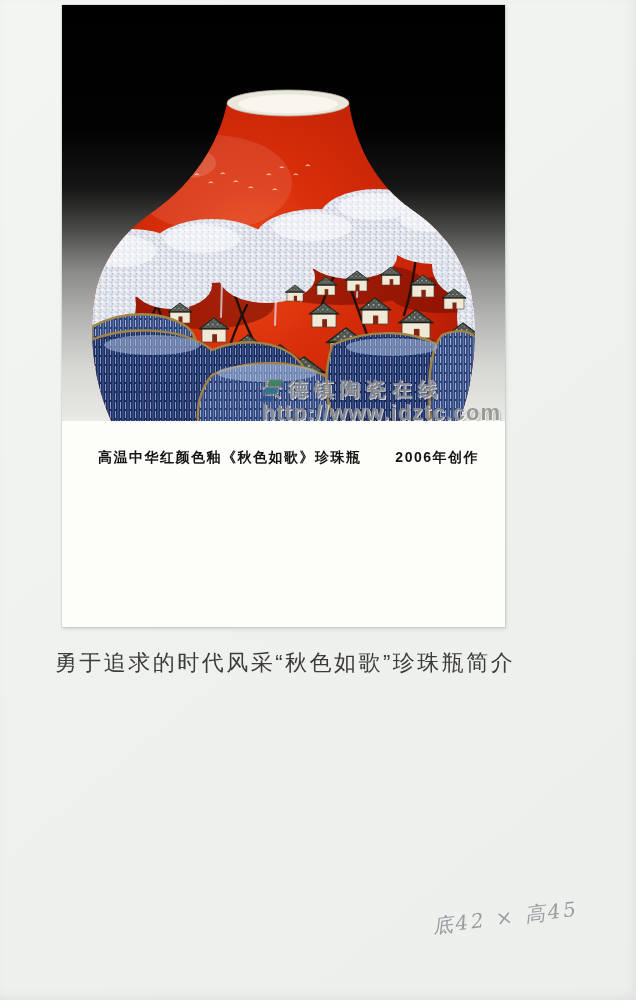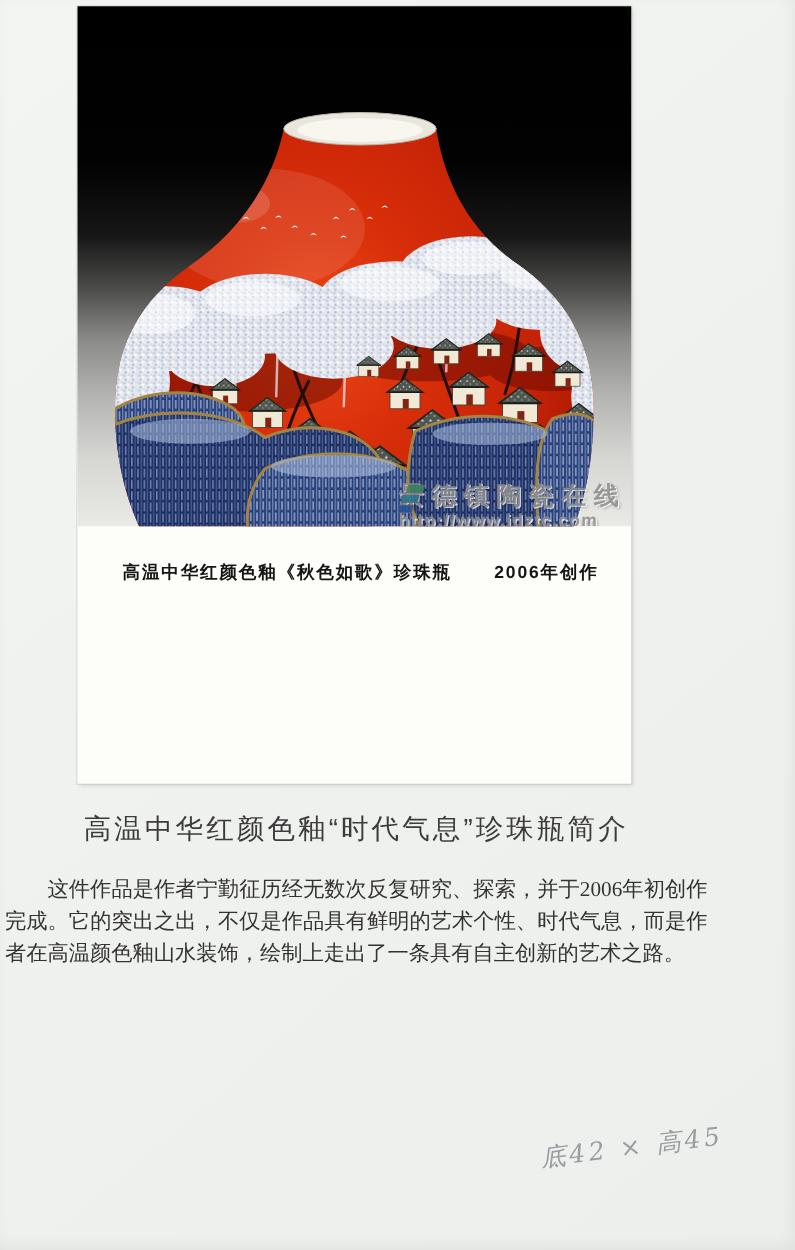--- a/index.html
+++ b/index.html
@@ -20,21 +20,21 @@
     background:linear-gradient(#000 0%,#020202 30%,#161616 44%,#4a4a48 54%,
       #8a8a88 64%,#b4b4b2 75%,#d6d6d3 87%,#e9e9e6 100%);}
   .photo-scene svg{position:absolute;left:0;top:0;}
   
   .watermark{position:absolute;right:4px;bottom:-3px;text-align:left;line-height:1.05;
     opacity:.88;}
   .wm-row{display:flex;align-items:flex-end;gap:5px;}
   .wm-name{font-family:"Liberation Serif",serif;font-weight:700;font-size:20px;
     letter-spacing:6px;color:#8e8e8e;
     text-shadow:1px 1px 0 rgba(255,255,255,.85),2px 2px 2px rgba(0,0,0,.25);}
-  .wm-url{font-family:"Liberation Sans",sans-serif;font-weight:700;font-size:14px;
+  .wm-url{font-family:"Liberation Sans",sans-serif;font-weight:700;font-size:22px;
     letter-spacing:1px;color:#8f8f8f;margin-top:1px;
     text-shadow:1px 1px 0 rgba(255,255,255,.85),2px 2px 2px rgba(0,0,0,.25);}
   
   .photo-caption{height:68px;display:flex;align-items:center;
     padding:6px 26px 0 36px;box-sizing:border-box;justify-content:space-between;
     font-weight:700;font-size:14px;letter-spacing:1.5px;color:#151515;}
   
   .content{position:absolute;left:4px;top:648px;width:562px;color:#3a3a3a;}
   .intro-title{text-align:center;font-size:22px;letter-spacing:2.5px;
     font-weight:500;color:#3c3c3c;margin:0 0 21px 0;
@@ -261,20 +261,19 @@
       </div>
     </div>
 
     <div class="photo-caption">
       <span>高温中华红颜色釉《秋色如歌》珍珠瓶</span>
       <span>2006年创作</span>
     </div>
   </div>
 
   <div class="content">
-    <h1 class="intro-title">高温中华红颜色釉“时代气息”珍珠瓶简介</h1>
+    <h1 class="intro-title">勇于追求的时代风采“秋色如歌”珍珠瓶简介</h1>
     <div class="intro-body">
-      <p>这件作品是作者宁勤征历经无数次反复研究、探索，并于2006年初创作完成。它的突出之出，不仅是作品具有鲜明的艺术个性、时代气息，而是作者在高温颜色釉山水装饰，绘制上走出了一条具有自主创新的艺术之路。</p>
     </div>
   </div>
 
   <div class="handwritten">底42 × 高45</div>
 </div>
 
 </body></html>

